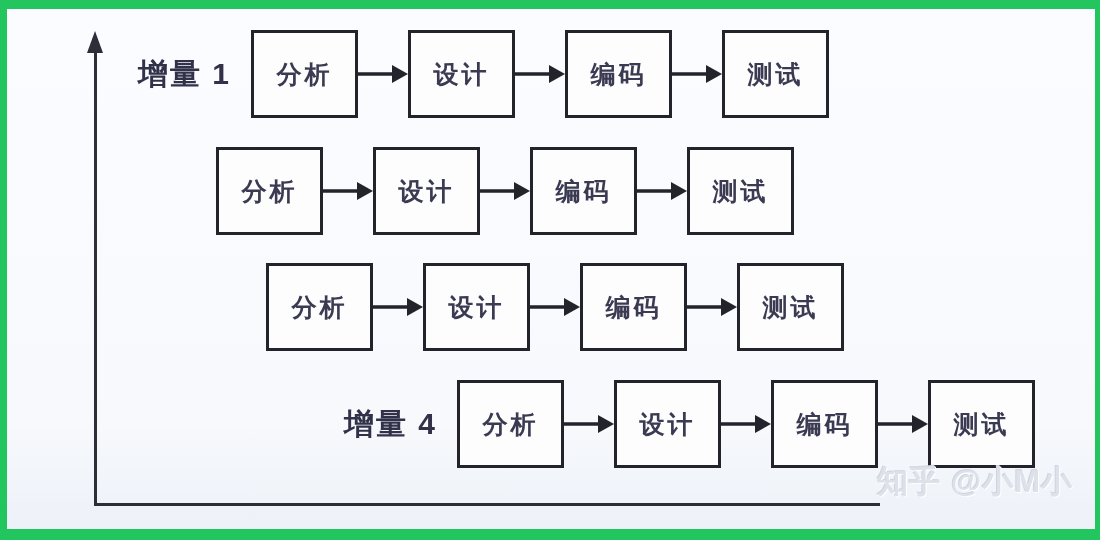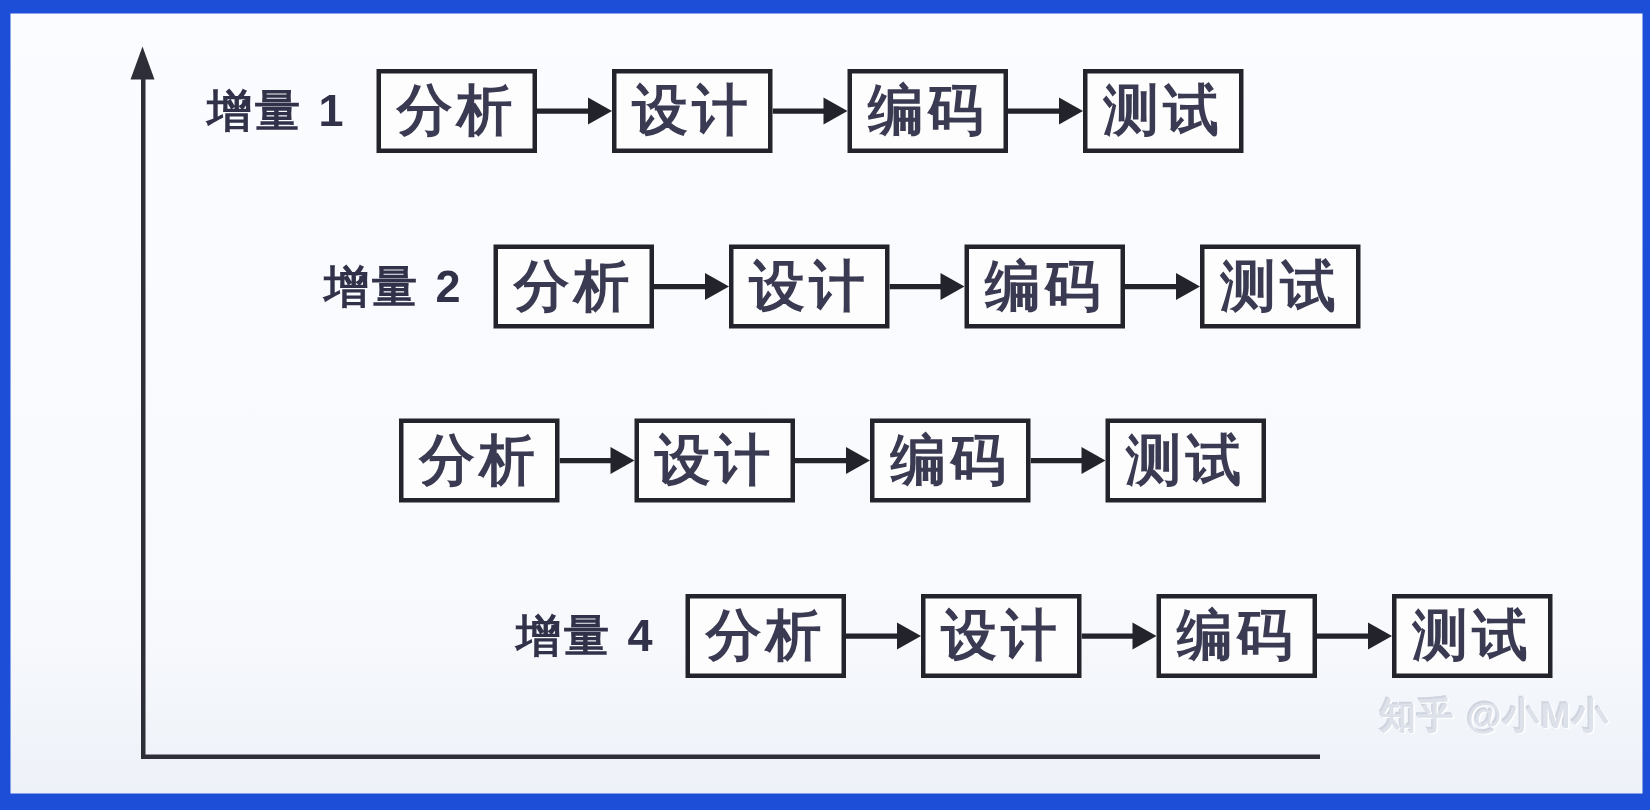--- a/index.html
+++ b/index.html
@@ -2,21 +2,21 @@
 <html><head>
 <meta charset="utf-8">
 <style>
   html,body{margin:0;padding:0;}
   body{
     width:1100px;height:540px;overflow:hidden;
     font-family:"Liberation Sans","DejaVu Sans",sans-serif;
   }
   .frame{
     position:relative;width:1100px;height:540px;
-    background:#1d4ed8;
+    background:#22c55e;
   }
   .canvas{
     position:absolute;left:7px;top:9px;right:5px;bottom:11px;
     background:linear-gradient(180deg,#fbfcff 0%,#f7f9fc 80%,#edf1f8 100%);
   }
   
   .axis-arrowhead{
     position:absolute;left:80px;top:22px;width:0;height:0;
     border-left:8px solid transparent;border-right:8px solid transparent;
     border-bottom:22px solid #2e2e38;
@@ -35,30 +35,30 @@
   }
   .row-1{left:131px;top:31px;}
   .row-2{left:209px;top:148px;}
   .row-3{left:259px;top:264px;}
   .row-4{left:337px;top:381px;}
   .inc-label{
     font-size:30px;font-weight:600;color:#31314a;
     letter-spacing:2px;margin-right:20px;white-space:nowrap;
   }
   .stage-box{
-    box-sizing:border-box;width:107px;height:56px;flex:0 0 107px;
+    box-sizing:border-box;width:107px;height:88px;flex:0 0 107px;
     border:3px solid #23232c;background:#fdfdfe;
     display:flex;align-items:center;justify-content:center;
-    font-size:37px;font-weight:600;color:#3a3a52;letter-spacing:3px;
+    font-size:25px;font-weight:600;color:#3a3a52;letter-spacing:3px;
   }
   .flow-arrow{flex:0 0 50px;display:block;}
   
   .wm-faint{
     position:absolute;right:22px;top:452px;
-    font-size:24px;font-weight:700;color:#dde1ea;
+    font-size:31px;font-weight:700;color:#dde1ea;
     text-shadow:1px 1px 0 #ffffff, -1px -1px 0 #cfd4df;
     white-space:nowrap;letter-spacing:1px;
   }
   .wm-main{
     position:absolute;right:14px;top:477px;
     font-size:35px;font-weight:700;color:#474747;
     letter-spacing:1px;white-space:nowrap;
     text-shadow:-2px -2px 0 #fff,2px -2px 0 #fff,-2px 2px 0 #fff,2px 2px 0 #fff,
                 0 -2px 0 #fff,0 2px 0 #fff,-2px 0 0 #fff,2px 0 0 #fff;
   }
@@ -87,21 +87,20 @@
         </svg>
       <div class="stage-box">编码</div>
       <svg class="flow-arrow" width="50" height="68" viewBox="0 0 50 68">
           <line x1="0" y1="34" x2="36" y2="34" stroke="#23232c" stroke-width="3.5"></line>
           <polygon points="34,25 50,34 34,43" fill="#23232c"></polygon>
         </svg>
       <div class="stage-box">测试</div>
     </div>
 
     <div class="inc-row row-2">
-      <div class="inc-label">增量 2</div>
       <div class="stage-box">分析</div>
       <svg class="flow-arrow" width="50" height="68" viewBox="0 0 50 68">
           <line x1="0" y1="34" x2="36" y2="34" stroke="#23232c" stroke-width="3.5"></line>
           <polygon points="34,25 50,34 34,43" fill="#23232c"></polygon>
         </svg>
       <div class="stage-box">设计</div>
       <svg class="flow-arrow" width="50" height="68" viewBox="0 0 50 68">
           <line x1="0" y1="34" x2="36" y2="34" stroke="#23232c" stroke-width="3.5"></line>
           <polygon points="34,25 50,34 34,43" fill="#23232c"></polygon>
         </svg>

